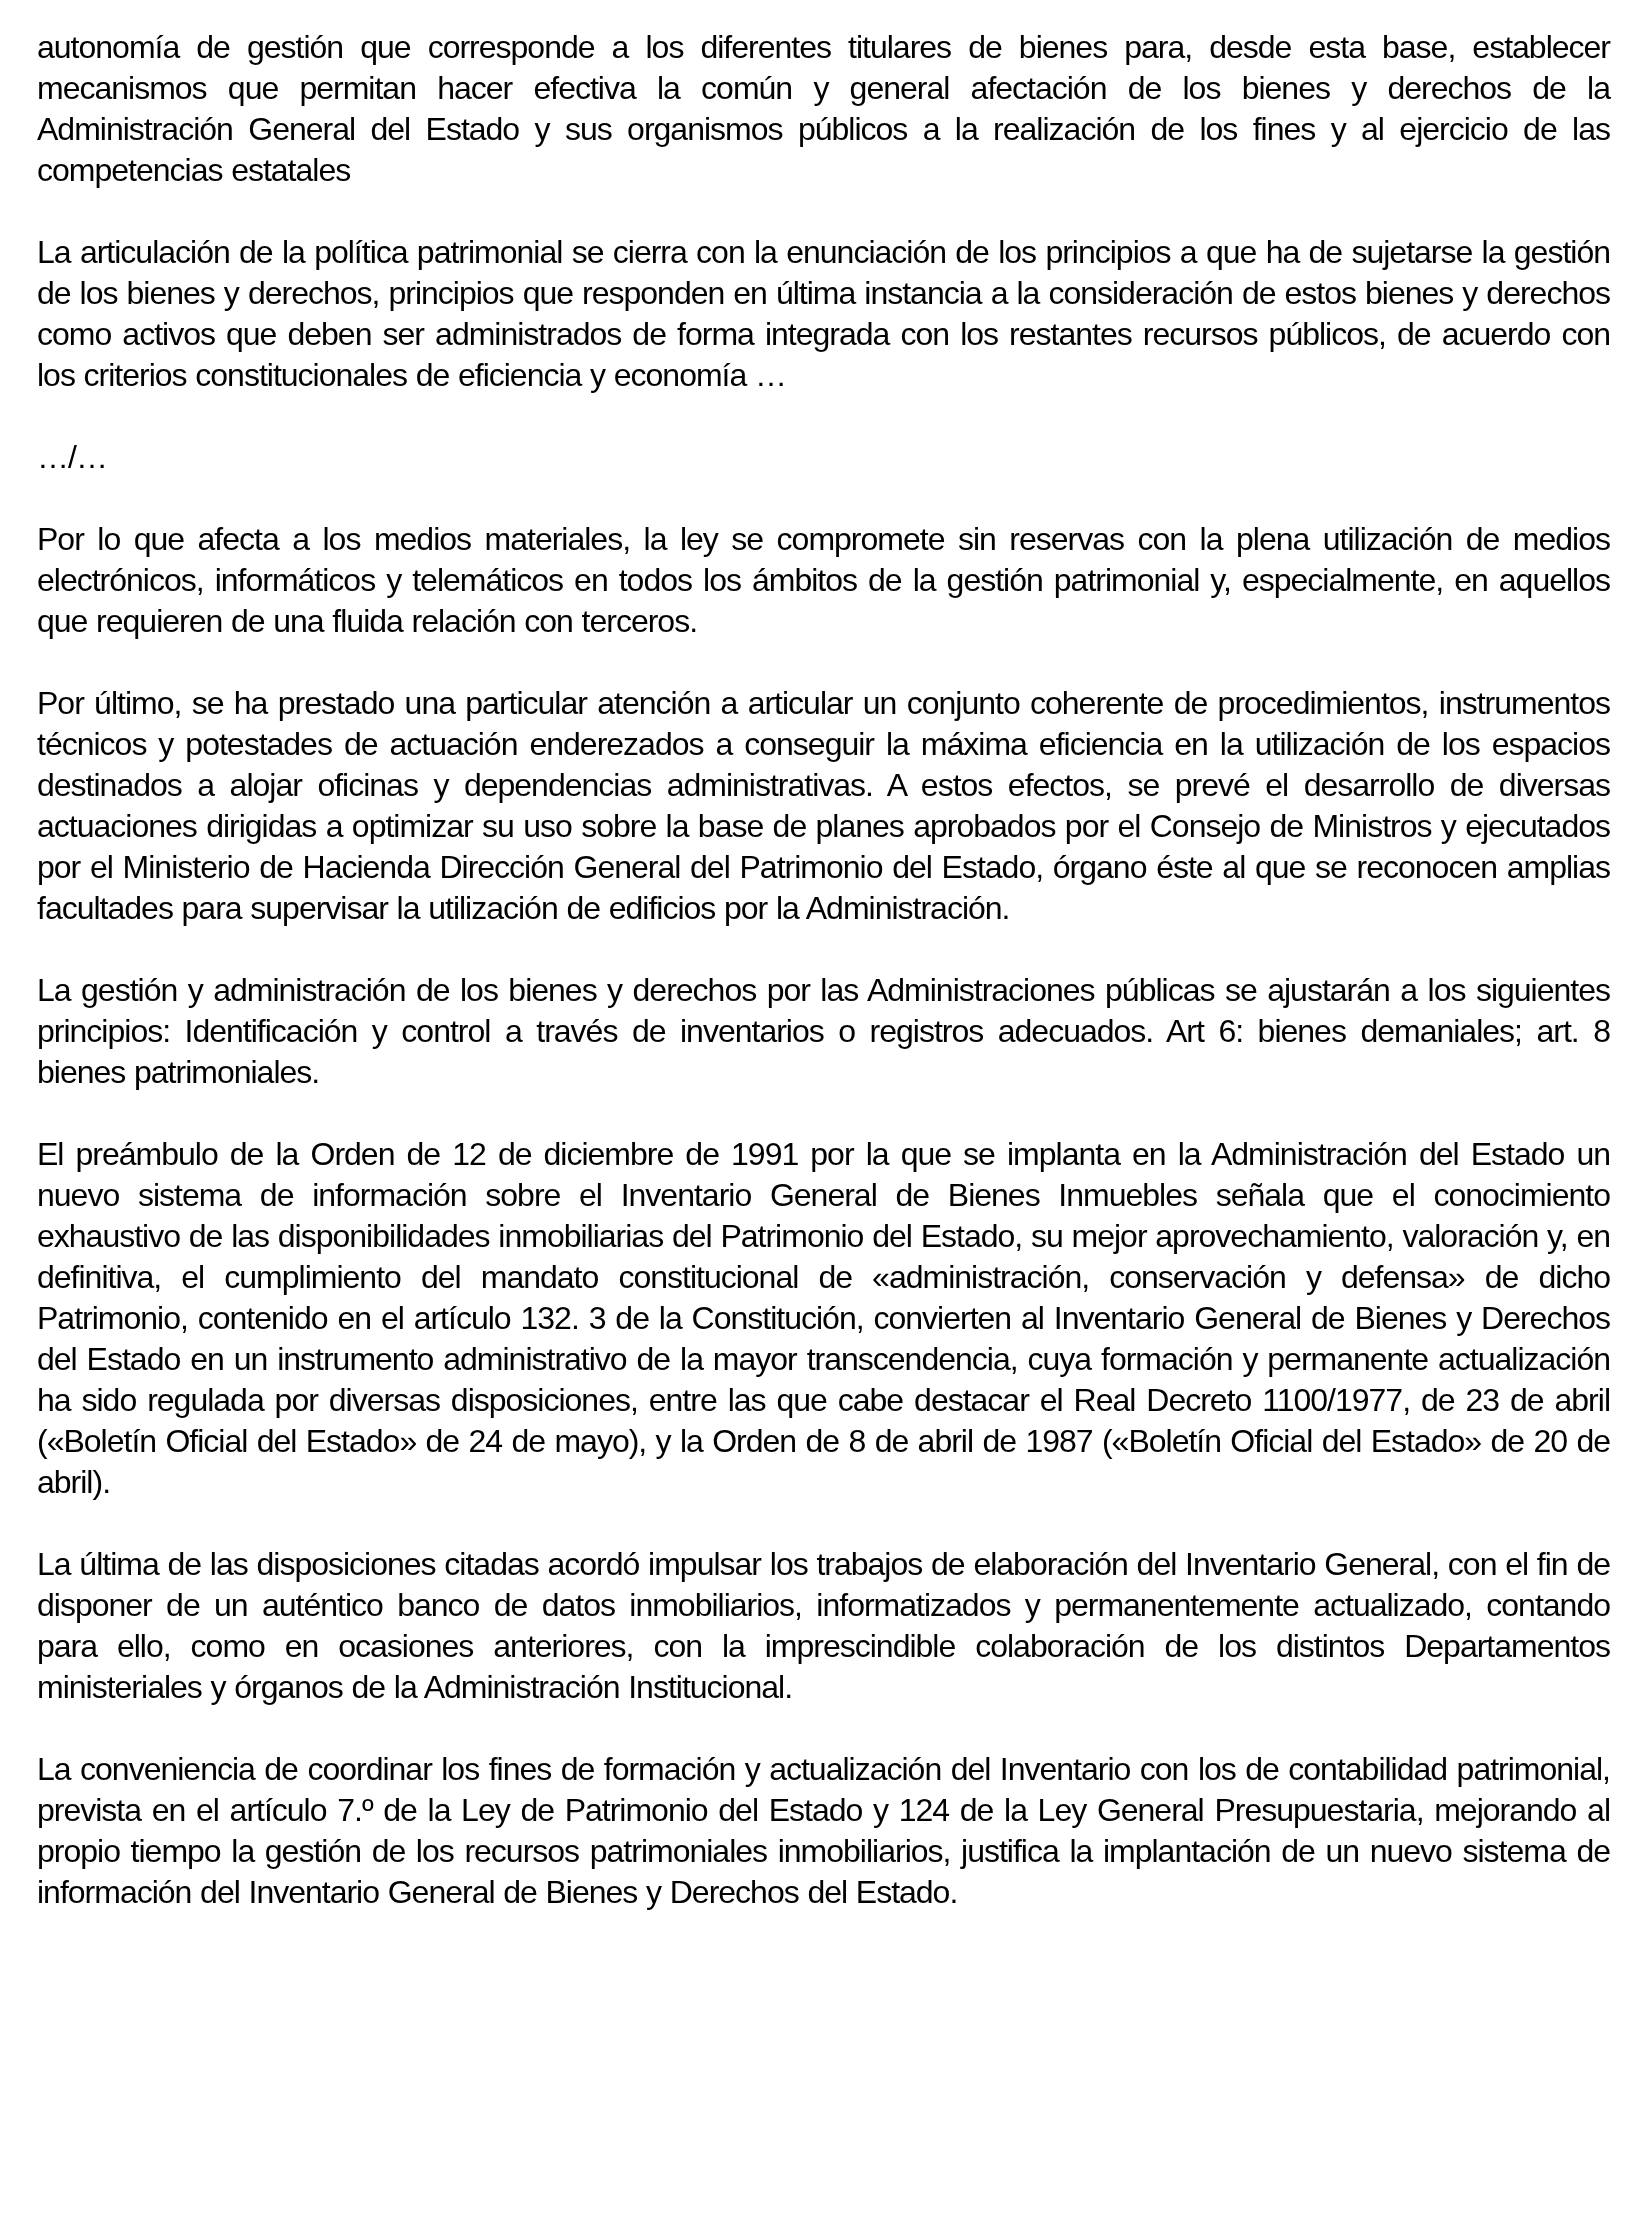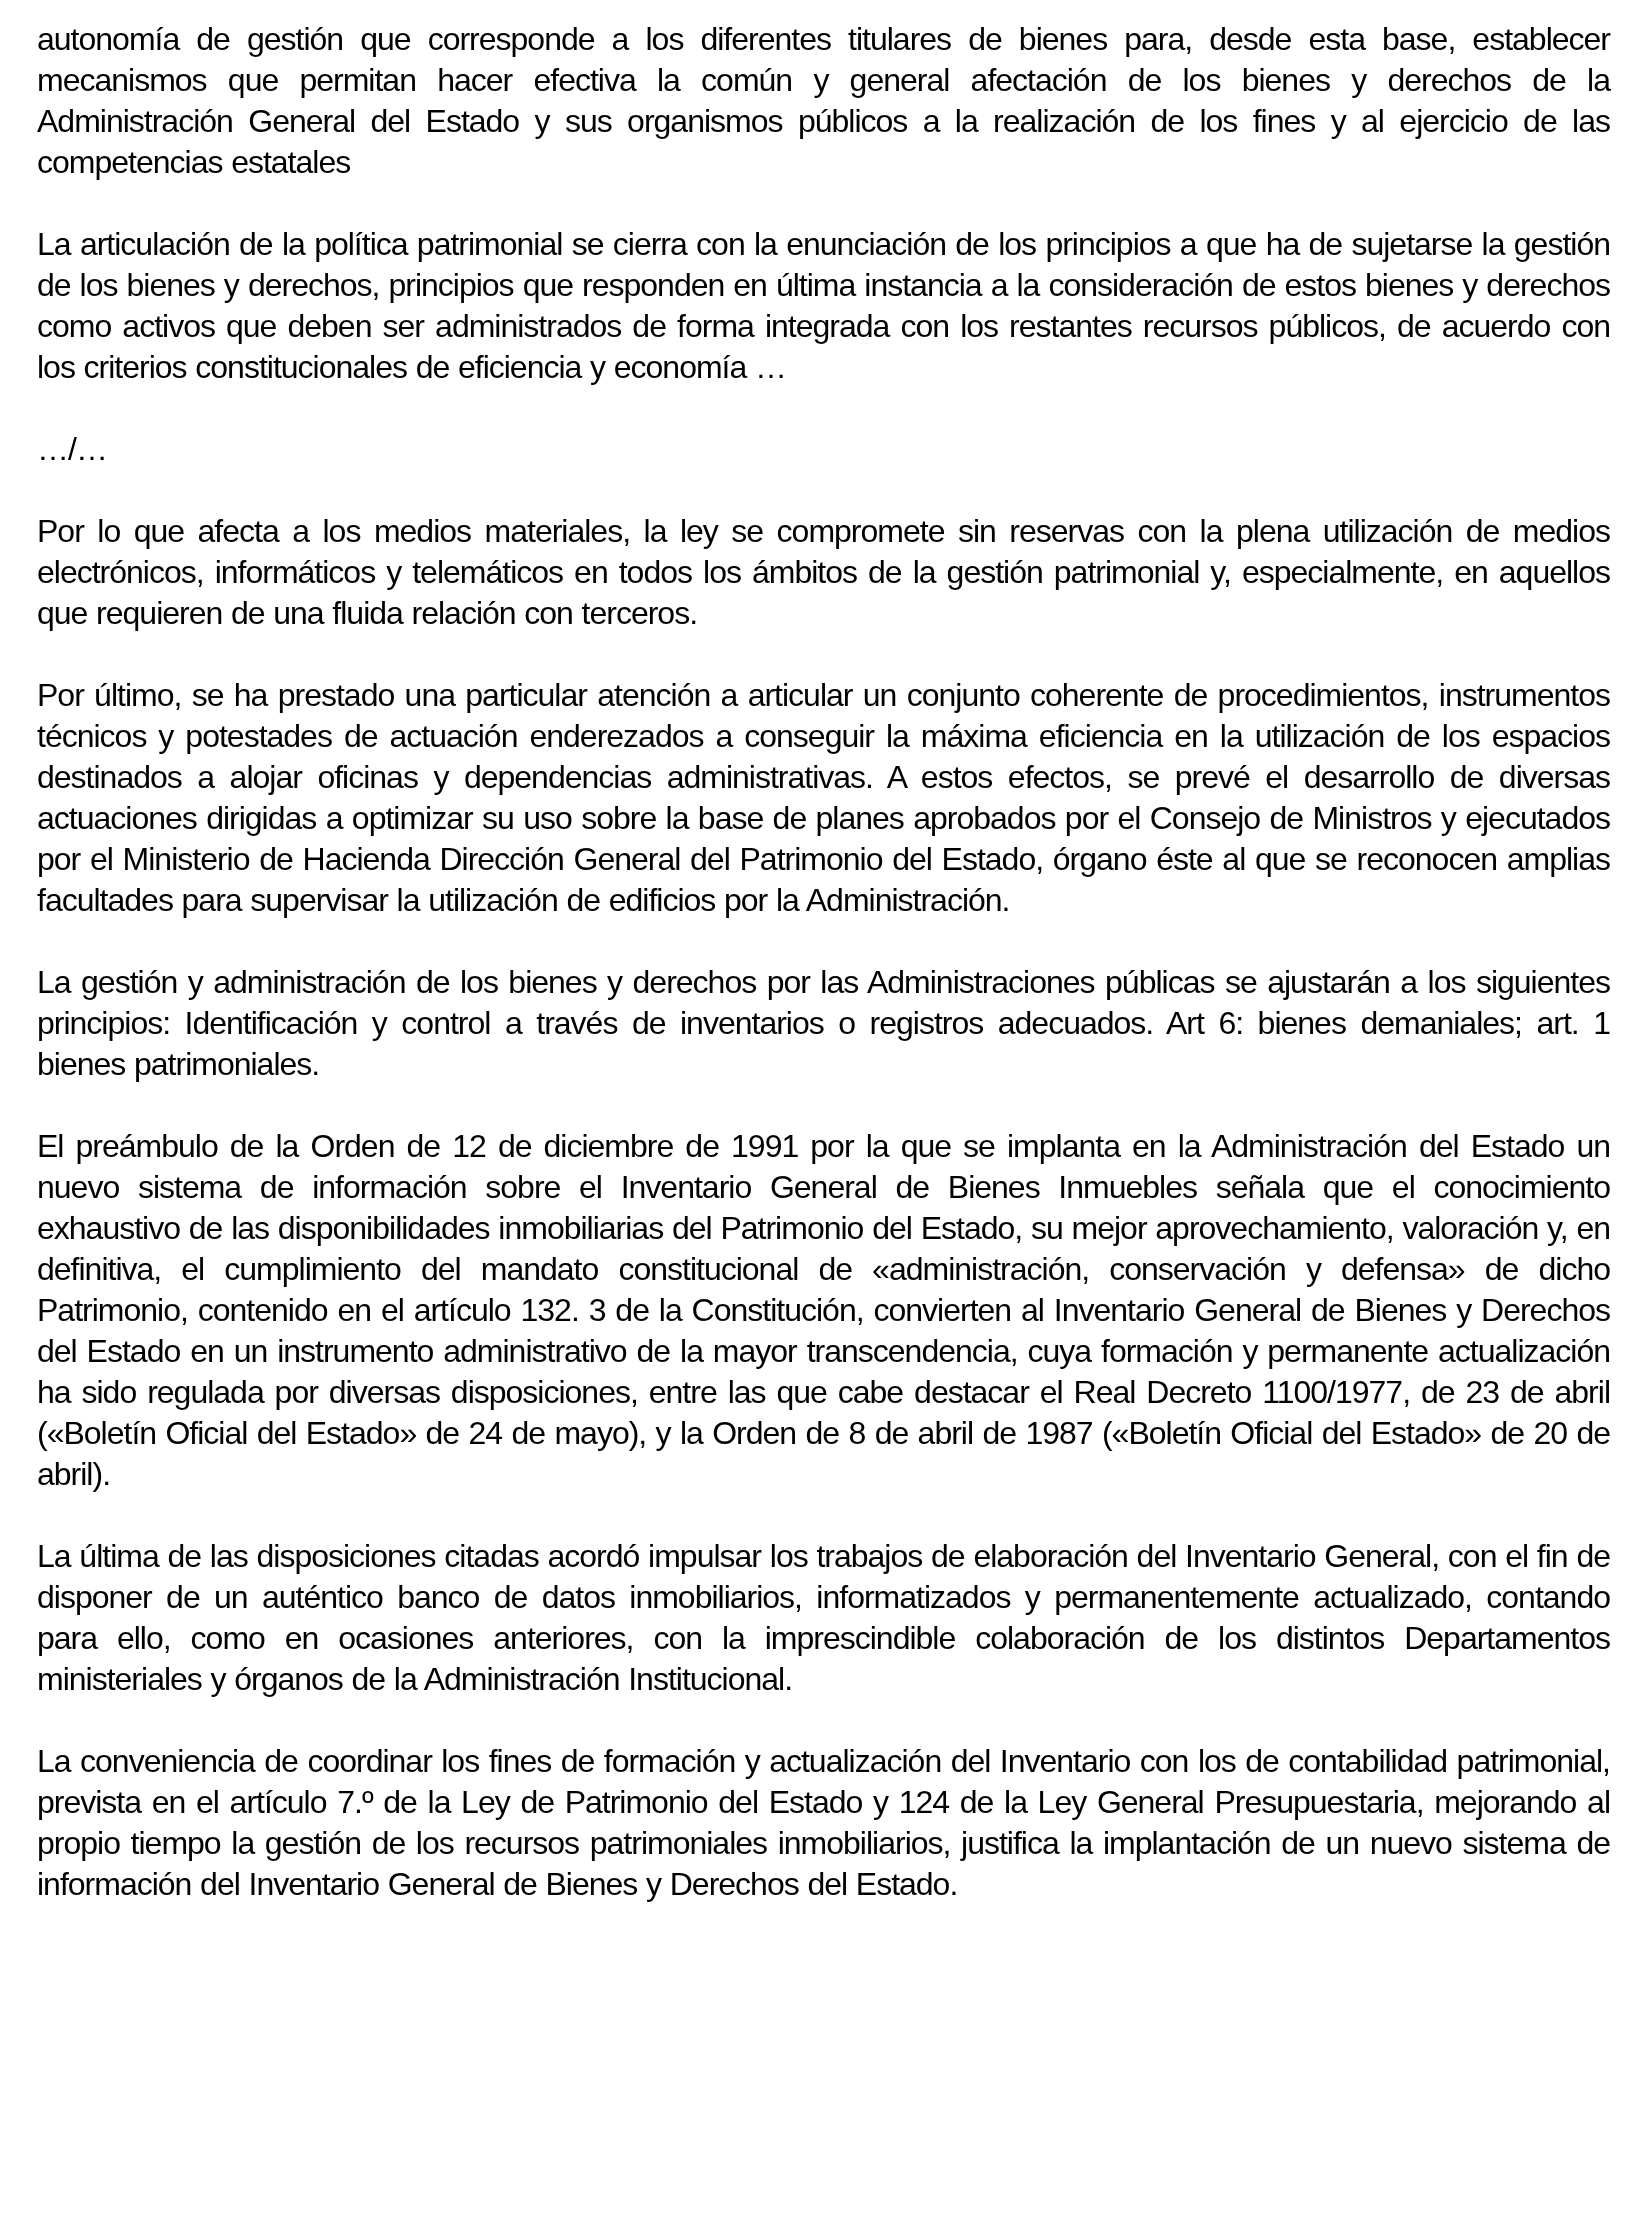--- a/index.html
+++ b/index.html
@@ -19,36 +19,36 @@
       top: 11.2px;
       width: 1573px;
       color: #000000;
       font-family: "Liberation Sans", sans-serif;
       font-size: 32px;
       line-height: 41px;
       letter-spacing: -1px;
       word-spacing: 0.8px;
     }
     .para {
-      margin: 8px 0 41px 0;
+      margin: 16px 0 41px 0;
       text-align: justify;
       text-align-last: left;
       hyphens: none;
     }
     .para.short {
       text-align: left;
     }
   </style>
 </head>
 <body>
 
 <div class="page">
   <p class="para">autonomía de gestión que corresponde a los diferentes titulares de bienes para, desde esta base, establecer mecanismos que permitan hacer efectiva la común y general afectación de los bienes y derechos de la Administración General del Estado y sus organismos públicos a la realización de los fines y al ejercicio de las competencias estatales</p>
   <p class="para">La articulación de la política patrimonial se cierra con la enunciación de los principios a que ha de sujetarse la gestión de los bienes y derechos, principios que responden en última instancia a la consideración de estos bienes y derechos como activos que deben ser administrados de forma integrada con los restantes recursos públicos, de acuerdo con los criterios constitucionales de eficiencia y economía …</p>
   <p class="para short">…/…</p>
   <p class="para">Por lo que afecta a los medios materiales, la ley se compromete sin reservas con la plena utilización de medios electrónicos, informáticos y telemáticos en todos los ámbitos de la gestión patrimonial y, especialmente, en aquellos que requieren de una fluida relación con terceros.</p>
   <p class="para">Por último, se ha prestado una particular atención a articular un conjunto coherente de procedimientos, instrumentos técnicos y potestades de actuación enderezados a conseguir la máxima eficiencia en la utilización de los espacios destinados a alojar oficinas y dependencias administrativas. A estos efectos, se prevé el desarrollo de diversas actuaciones dirigidas a optimizar su uso sobre la base de planes aprobados por el Consejo de Ministros y ejecutados por el Ministerio de Hacienda Dirección General del Patrimonio del Estado, órgano éste al que se reconocen amplias facultades para supervisar la utilización de edificios por la Administración.</p>
-  <p class="para">La gestión y administración de los bienes y derechos por las Administraciones públicas se ajustarán a los siguientes principios: Identificación y control a través de inventarios o registros adecuados. Art 6: bienes demaniales; art. 1 bienes patrimoniales.</p>
+  <p class="para">La gestión y administración de los bienes y derechos por las Administraciones públicas se ajustarán a los siguientes principios: Identificación y control a través de inventarios o registros adecuados. Art 6: bienes demaniales; art. 8 bienes patrimoniales.</p>
   <p class="para">El preámbulo de la Orden de 12 de diciembre de 1991 por la que se implanta en la Administración del Estado un nuevo sistema de información sobre el Inventario General de Bienes Inmuebles señala que el conocimiento exhaustivo de las disponibilidades inmobiliarias del Patrimonio del Estado, su mejor aprovechamiento, valoración y, en definitiva, el cumplimiento del mandato constitucional de «administración, conservación y defensa» de dicho Patrimonio, contenido en el artículo 132. 3 de la Constitución, convierten al Inventario General de Bienes y Derechos del Estado en un instrumento administrativo de la mayor transcendencia, cuya formación y permanente actualización ha sido regulada por diversas disposiciones, entre las que cabe destacar el Real Decreto 1100/1977, de 23 de abril («Boletín Oficial del Estado» de 24 de mayo), y la Orden de 8 de abril de 1987 («Boletín Oficial del Estado» de 20 de abril).</p>
   <p class="para">La última de las disposiciones citadas acordó impulsar los trabajos de elaboración del Inventario General, con el fin de disponer de un auténtico banco de datos inmobiliarios, informatizados y permanentemente actualizado, contando para ello, como en ocasiones anteriores, con la imprescindible colaboración de los distintos Departamentos ministeriales y órganos de la Administración Institucional.</p>
   <p class="para">La conveniencia de coordinar los fines de formación y actualización del Inventario con los de contabilidad patrimonial, prevista en el artículo 7.º de la Ley de Patrimonio del Estado y 124 de la Ley General Presupuestaria, mejorando al propio tiempo la gestión de los recursos patrimoniales inmobiliarios, justifica la implantación de un nuevo sistema de información del Inventario General de Bienes y Derechos del Estado.</p>
 </div>
 
 
 </body></html>

